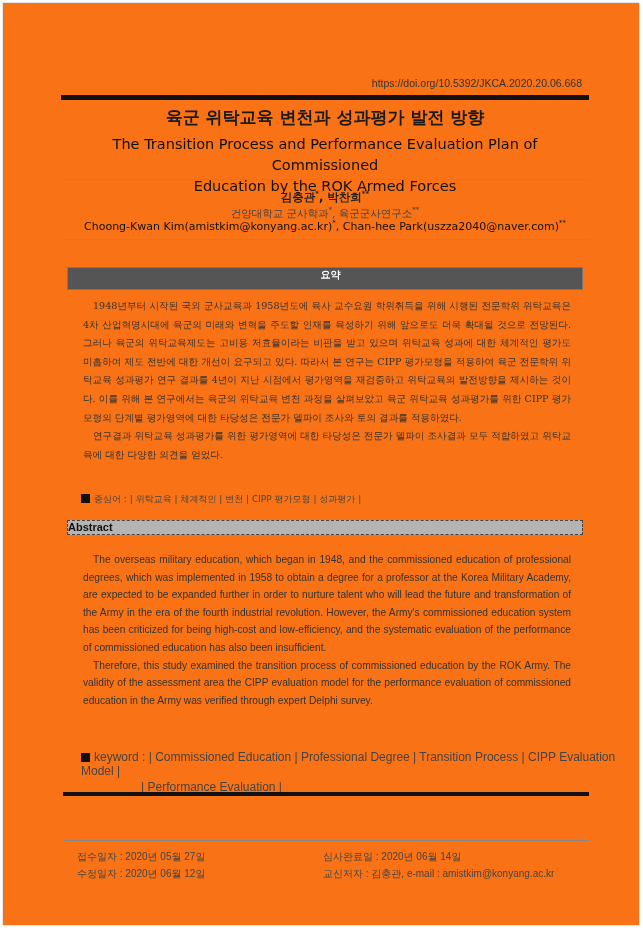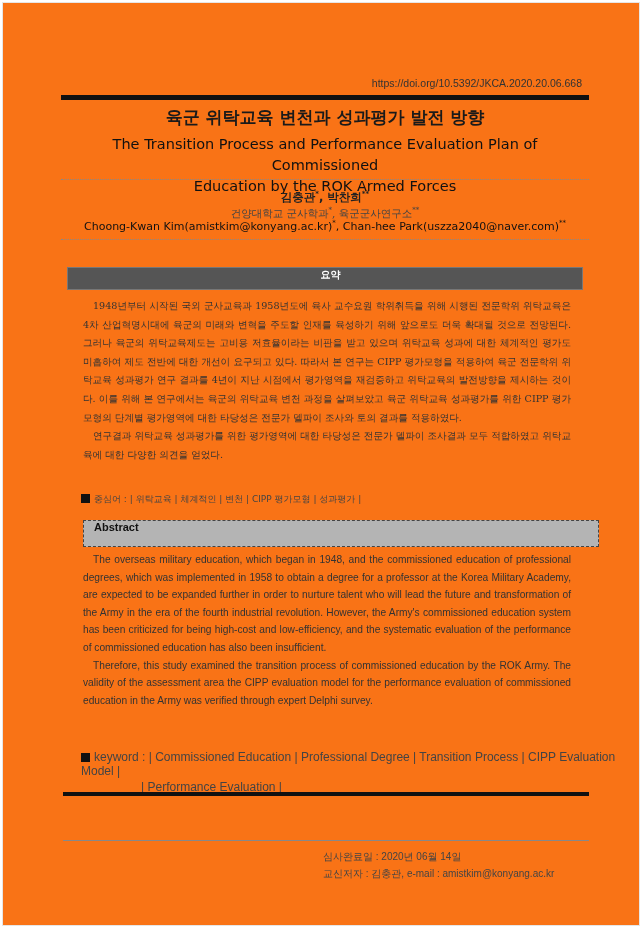--- a/index.html
+++ b/index.html
@@ -49,24 +49,24 @@
     font-family: "DejaVu Serif", serif; font-size: 9.6px; line-height: 18.6px;
     color: #333; text-align: justify;
   }
   .abs-ko p { text-indent: 10px; }
   .kw {
     position: absolute; left: 78px; font-size: 9px; color: #444;
   }
   .kw .sq { display: inline-block; width: 9px; height: 9px; background: #111; margin-right: 4px; vertical-align: -1px; }
   .kw-ko { top: 490px; }
   .sec-en {
-    position: absolute; left: 80px; width: 516px; top: 517px; height: 27px;
+    position: absolute; left: 64px; width: 516px; top: 517px; height: 15px;
     background: #b4b4b4; border: 1px dashed #444; color: #111;
     font-family: "Liberation Sans", sans-serif; font-size: 11px; font-weight: bold;
-    padding-left: 10px; line-height: 13px;
+    line-height: 13px;
   }
   .abs-en {
     position: absolute; left: 80px; width: 488px; top: 548px;
     font-family: "Liberation Sans", sans-serif; font-size: 10.2px; line-height: 17.6px;
     color: #333; text-align: justify;
   }
   .abs-en p { text-indent: 10px; }
   .kw-en { top: 747px; font-family: "Liberation Sans", sans-serif; font-size: 12px; }
   .kw-en .cont { display: block; padding-left: 60px; margin-top: 2px; }
   .rule-bottom { top: 789px; left: 60px; width: 526px; height: 4px; }
@@ -120,17 +120,21 @@
   </div>
   <div class="kw kw-en">
     <span class="sq"></span><span>keyword :</span>
     <span>| Commissioned Education | Professional Degree | Transition Process | CIPP Evaluation Model |</span>
     <span class="cont">| Performance Evaluation |</span>
   </div>
 
   <div class="rule-thick rule-bottom"></div>
 
   <div class="footer-line"></div>
+  <div class="footer footer-left">
+    <div>접수일자 : 2020년 05월 27일</div>
+    <div>수정일자 : 2020년 06월 12일</div>
+  </div>
   <div class="footer footer-right">
     <div>심사완료일 : 2020년 06월 14일</div>
     <div>교신저자 : 김충관, e-mail : amistkim@konyang.ac.kr</div>
   </div>
 </div>
 
 </body></html>

